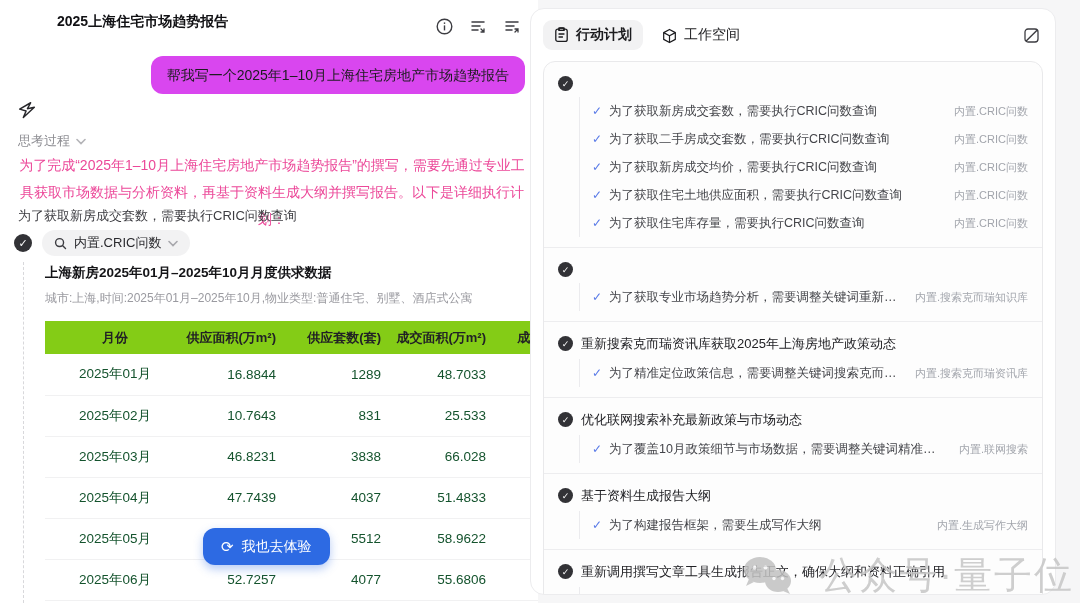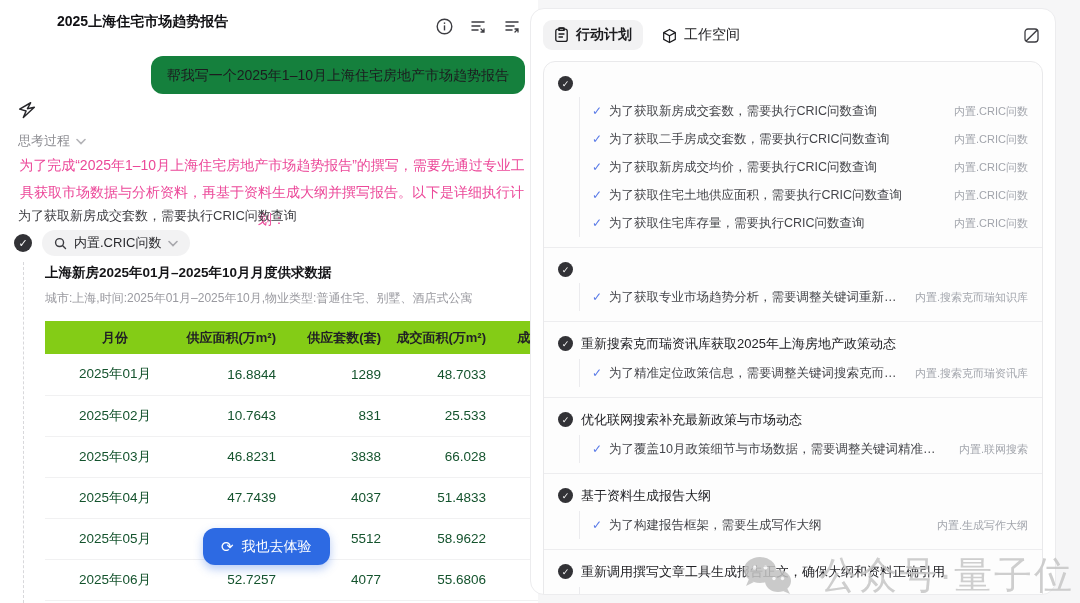--- a/index.html
+++ b/index.html
@@ -6,21 +6,21 @@
   html,body { width:1080px; height:603px; overflow:hidden;
     font-family:"Liberation Sans", sans-serif; background:#f6f6f7; color:#1c1c1f; }
 
   
   .left-pane { position:absolute; left:0; top:0; width:538px; height:603px;
     background:#ffffff; overflow:hidden; }
   .lp-title { position:absolute; left:57px; top:13px; font-size:14px; font-weight:bold; color:#111114; }
   .lp-header-icons { position:absolute; right:16px; top:16px; display:flex; gap:14px; align-items:center; }
   .icon-btn { width:20px; height:20px; display:flex; align-items:center; justify-content:center; cursor:pointer; color:#3c3c41; }
   .user-bubble { position:absolute; right:13px; top:56px; height:38px; line-height:38px;
-    background:#15803d; border-radius:12px; padding:0 16px; font-size:14px; color:#1c1c1f; white-space:nowrap; }
+    background:#d946ef; border-radius:12px; padding:0 16px; font-size:14px; color:#1c1c1f; white-space:nowrap; }
   .agent-icon { position:absolute; left:16px; top:100px; color:#27272b; }
   .thinking-row { position:absolute; left:18px; top:132px; display:flex; align-items:center; gap:6px;
     color:#8e8e93; font-size:13px; cursor:pointer; }
   .thinking-para { position:absolute; left:18px; top:152px; width:508px;
     font-size:14px; line-height:27px; color:#ec4899;text-align:center; }
   .step-note { position:absolute; left:18px; top:207px; font-size:13px; color:#3c3c41; }
   .tool-row { position:absolute; left:14px; top:230px; display:flex; align-items:center; gap:10px; }
   .check-circle { width:18px; height:18px; border-radius:50%; background:#323236; color:#fff;
     display:inline-flex; align-items:center; justify-content:center; font-size:11px; flex:none; }
   .tool-pill { display:flex; align-items:center; gap:7px; height:26px; padding:0 12px;

